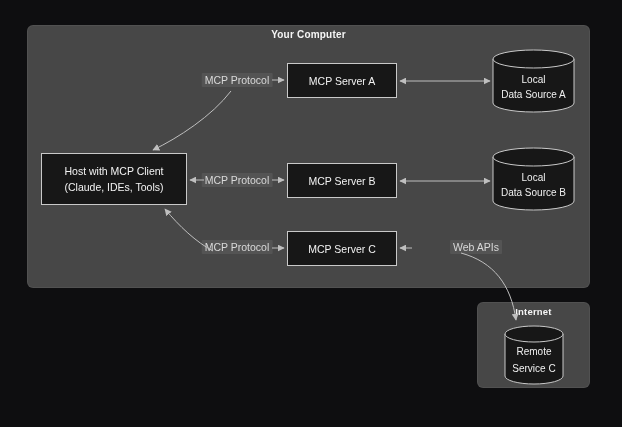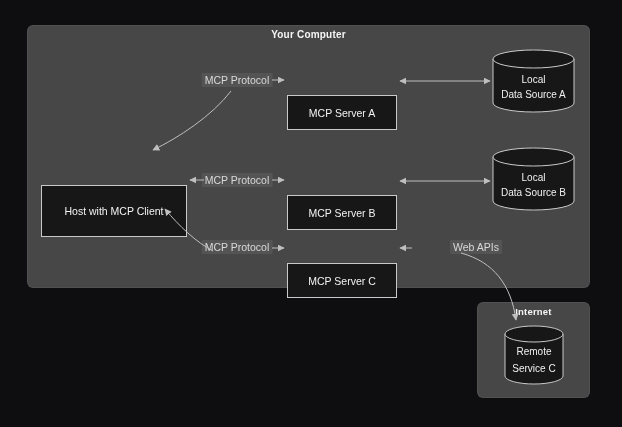--- a/index.html
+++ b/index.html
@@ -14,21 +14,21 @@
     box-shadow:0 0 0 1px rgba(255,255,255,0.06) inset;
   }
   .group-title{
     position:absolute;left:0;right:0;text-align:center;
     color:#f5f5f5;font-weight:bold;font-size:10px;letter-spacing:.2px;
   }
   .node{
     position:absolute;background:#171717;border:1px solid #c9c9c9;
     display:flex;flex-direction:column;align-items:center;justify-content:center;
     color:#f2f2f2;font-size:10.5px;font-weight:500;text-align:center;
-    line-height:16px;box-sizing:border-box;margin-top:32px;
+    line-height:16px;box-sizing:border-box;
   }
   .edge-label{
     position:absolute;transform:translate(-50%,-50%);
     background:rgba(255,255,255,0.07);color:#d9d9d9;
     font-size:10.5px;padding:1px 3px;white-space:nowrap;border-radius:1px;
   }
   .cyl{position:absolute;}
   .cyl svg{display:block;}
   .cyl .cyl-text{
     position:absolute;left:0;right:0;top:0;bottom:0;
@@ -46,26 +46,27 @@
 </style>
 </head>
 <body>
 
 <div class="stage">
 
   <div class="group" style="left:27px;top:25px;width:563px;height:263px;">
     <div class="group-title" style="top:4px;">Your Computer</div>
   </div>
 
-  <div class="group" style="left:477px;top:302px;width:113px;height:96px;">
+  <div class="group" style="left:477px;top:302px;width:113px;height:86px;">
     <div class="group-title" style="top:4px;font-size:9.5px;">Internet</div>
   </div>
 
   <div class="node" style="left:41px;top:153px;width:146px;height:52px;">
     <span>Host with MCP Client</span>
+    <span>(Claude, IDEs, Tools)</span>
   </div>
 
   <div class="node" style="left:287px;top:63px;width:110px;height:35px;">
     <span>MCP Server A</span>
   </div>
   <div class="node" style="left:287px;top:163px;width:110px;height:35px;">
     <span>MCP Server B</span>
   </div>
   <div class="node" style="left:287px;top:231px;width:110px;height:35px;">
     <span>MCP Server C</span>

